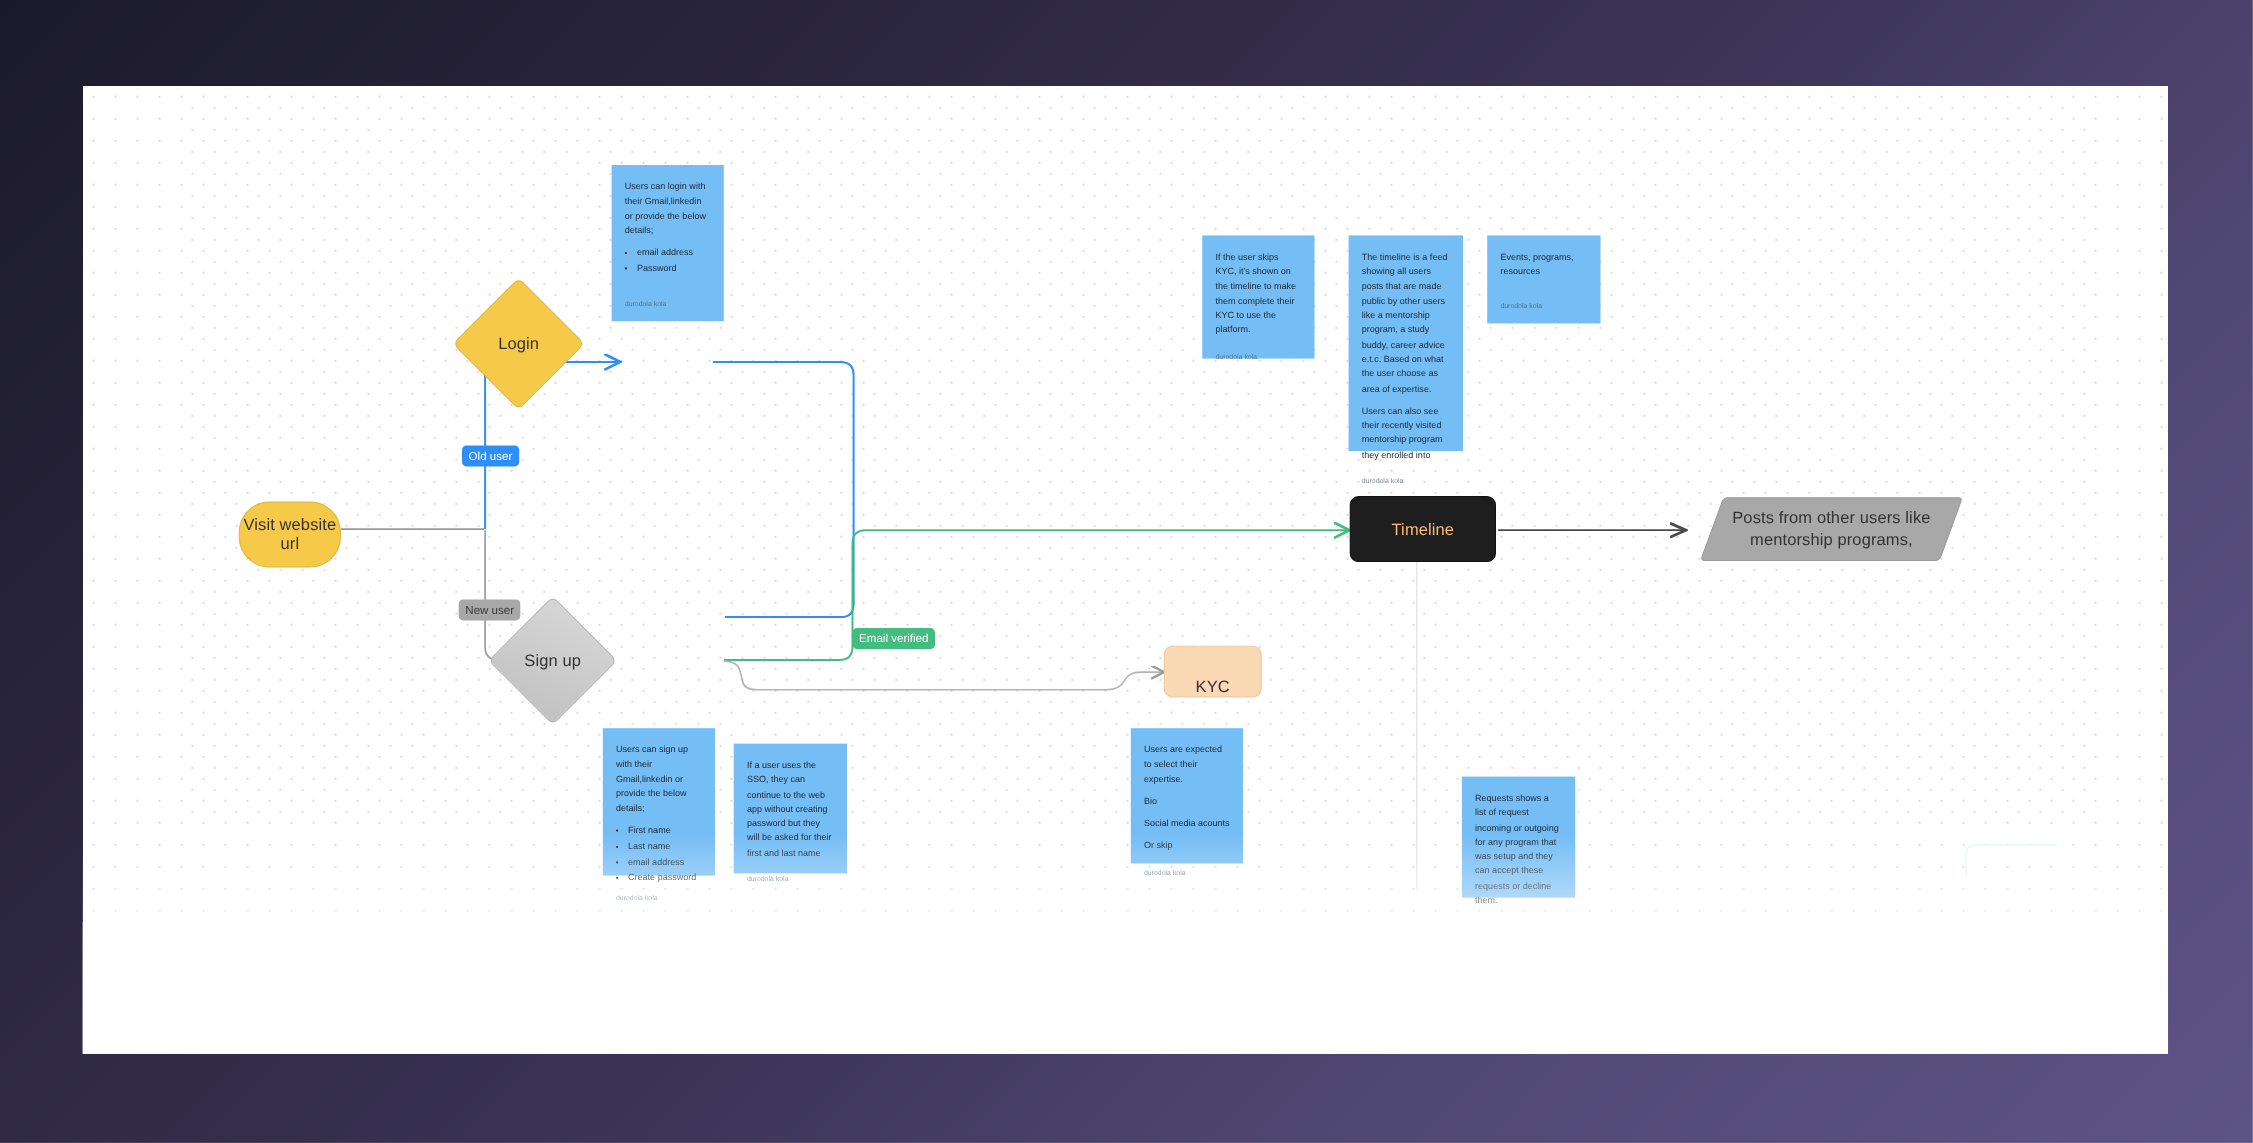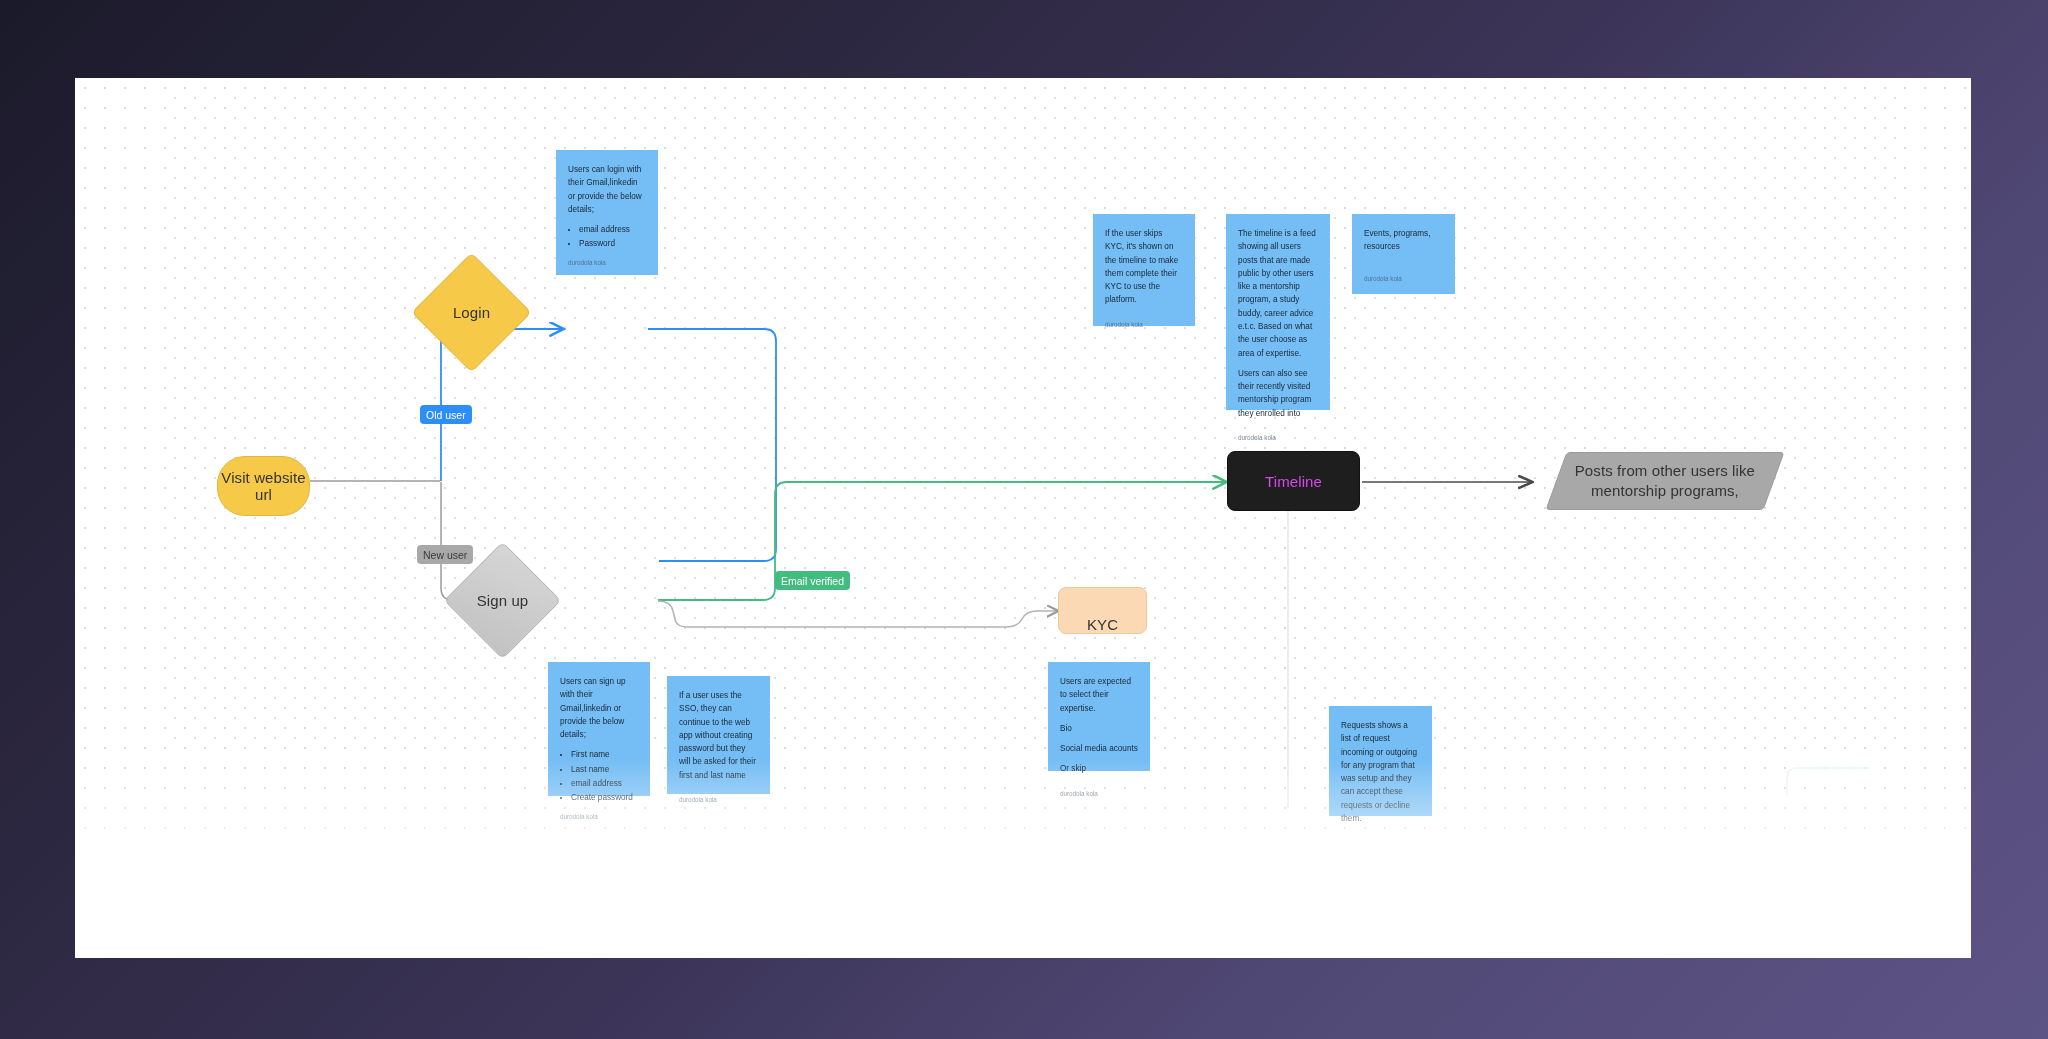--- a/index.html
+++ b/index.html
@@ -64,21 +64,21 @@
   
   .n-process {
     background: #fbd9b5;
     border: 1.5px solid #efc79d;
     border-radius: 8px;
   }
   .n-dark {
     background: #1e1e1e;
     border: 1.5px solid #111;
     border-radius: 8px;
-    color: #d946ef;
+    color: #fdba74;
     align-items: center;
   }
   
   .n-io {
     background: #a8a8a8;
     border: 1.5px solid #9a9a9a;
     transform: skewX(-20deg);
     border-radius: 4px;
   }
   .n-io .lbl { transform: skewX(20deg); line-height: 1.35; }
@@ -213,21 +213,21 @@
   </div>
 
   <div class="chip chip-grey" style="left:342px; top:467px;">
     <span>New user</span>
   </div>
 
   <div class="chip chip-green" style="left:700px; top:493px;text-align:center;">
     <span>Email verified</span>
   </div>
 
-  <div class="note" style="left:481px; top:72px; width:102px; height:125px;">
+  <div class="note" style="left:481px; top:72px; width:102px; height:142px;">
     <div class="body">
       <p>Users can login with their Gmail,linkedin or provide the below details;</p>
       <ul>
         <li>email address</li>
         <li>Password</li>
       </ul>
     </div>
     <div class="author">durodola kola</div>
   </div>
 
@@ -266,21 +266,21 @@
     <div class="author">durodola kola</div>
   </div>
 
   <div class="note faded" style="left:592px; top:598px; width:103px; height:118px;">
     <div class="body">
       <p>If a user uses the SSO, they can continue to the web app without creating password but they will be asked for their first and last name</p>
     </div>
     <div class="author">durodola kola</div>
   </div>
 
-  <div class="note faded" style="left:953px; top:584px; width:102px; height:109px;margin-left:20px;">
+  <div class="note faded" style="left:953px; top:584px; width:102px; height:123px;">
     <div class="body">
       <p>Users are expected to select their expertise.</p>
       <p>Bio</p>
       <p>Social media acounts</p>
       <p>Or skip</p>
     </div>
     <div class="author">durodola kola</div>
   </div>
 
   <div class="note faded" style="left:1254px; top:628px; width:103px; height:110px;">

